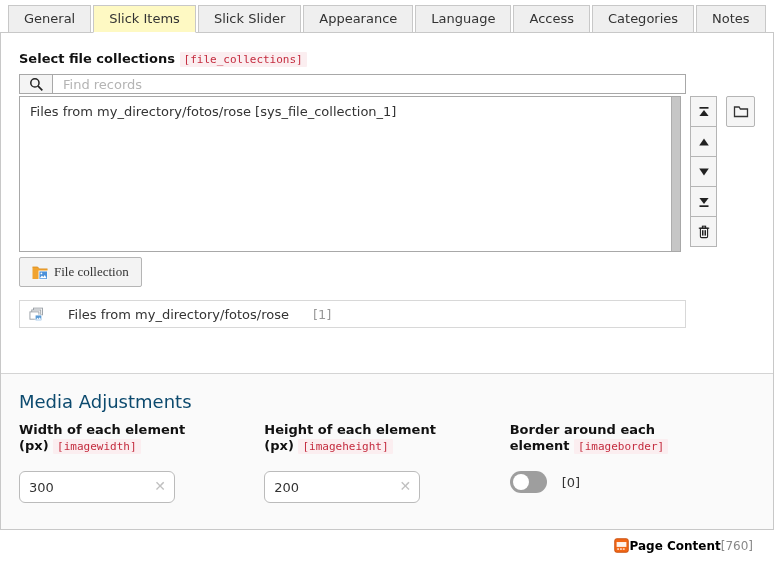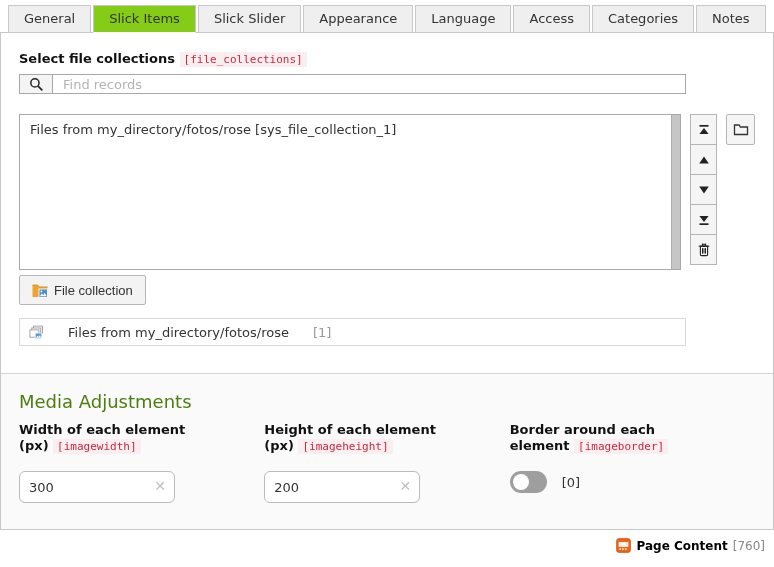--- a/index.html
+++ b/index.html
@@ -4,81 +4,81 @@
 <style>
   * { box-sizing: border-box; margin: 0; padding: 0; }
   html,body { width: 774px; height: 567px; background: #fff;
     font-family: "DejaVu Sans", "Liberation Sans", sans-serif; font-size: 13px; color: #333; }
 
   
   .tabbar { display: flex; align-items: flex-end; padding: 11px 0 0 8px; height: 32px; }
   .tab { border: 1px solid #c8c8c8; background: #efefef; color: #333;
     padding: 0 15px; height: 28px; line-height: 26px; margin-right: 2px;
     font-size: 13px; cursor: pointer; position: relative; margin-bottom: -1px; white-space: nowrap; }
-  .tab.active { background: #84cc16; border-bottom-color: #fff; z-index: 3; }
+  .tab.active { background: #fef9c3; border-bottom-color: #fff; z-index: 3; }
 
   
   .panel { border: 1px solid #c8c8c8; background: #fff; position: relative; z-index: 1; }
   .section1 { padding: 18px 18px 0 18px; height: 340px; }
 
   .field-label { font-weight: bold; font-size: 13px; color: #111; margin-bottom: 8px; }
   .tag { font-family: "DejaVu Sans Mono", "Liberation Mono", monospace; font-weight: normal;
     font-size: 11px; color: #c42b3e; background: #fbeef0; padding: 1px 4px; border-radius: 1px; }
 
   .searchrow { display: flex; width: 667px; height: 20px; }
   .search-icon-box { width: 33px; border: 1px solid #a8a8a8; border-right: none;
     background: #f4f4f4; display: flex; align-items: center; justify-content: center; }
   .search-input { flex: 1; border: 1px solid #a8a8a8; font-size: 13px; padding: 0 10px;
     color: #333; outline: none; font-family: inherit; }
   .search-input::placeholder { color: #b4b4b4; }
 
-  .selectzone { display: flex; margin-top: 20px; }
+  .selectzone { display: flex; margin-top: 2px; }
   .listbox { width: 667px; height: 156px; border: 1px solid #a8a8a8; background: #fff; position: relative; overflow: hidden; }
   .listbox .item { padding: 7px 10px; font-size: 13px; color: #333; cursor: pointer; }
   .listbox .scrollbar { position: absolute; top: 0; right: 0; width: 9px; height: 100%;
     background: #c6c6c6; border-left: 1px solid #adadad; }
 
   .btncol { display: flex; flex-direction: column; margin-left: 9px; }
   .sbtn { width: 27px; height: 31px; background: #f5f5f5; border: 1px solid #b5b5b5;
     display: flex; align-items: center; justify-content: center; cursor: pointer; margin-top: -1px; }
   .sbtn:first-child { margin-top: 0; }
   .folder-col { margin-left: 9px; }
   .folder-btn { width: 29px; height: 31px; background: #f5f5f5; border: 1px solid #b5b5b5;
     border-radius: 2px; display: flex; align-items: center; justify-content: center; cursor: pointer; }
 
   .addbtn { margin-top: 5px; display: inline-flex; align-items: center; gap: 6px;
     background: #f3f3f3; border: 1px solid #b5b5b5; border-radius: 2px;
-    padding: 0 12px; height: 30px; font-size: 13px; color: #333; cursor: pointer; font-family: Liberation Sans, sans-serif; }
+    padding: 0 12px; height: 30px; font-size: 13px; color: #333; cursor: pointer; font-family: Liberation Serif, serif; }
 
   .refrow { margin-top: 13px; width: 667px; height: 28px; border: 1px solid #d8d8d8;
     display: flex; align-items: center; padding: 0 9px; gap: 24px; font-size: 13px; }
   .refrow .count { color: #999; }
 
   
   .section2 { border-top: 1px solid #d4d4d4; background: #fafafa; padding: 17px 18px 0 18px; height: 156px; }
-  .section2 h2 { font-size: 18px; font-weight: normal; color: #4d7c0f; margin-bottom: 10px; }
+  .section2 h2 { font-size: 18px; font-weight: normal; color: #0c4a6e; margin-bottom: 10px; }
   .cols { display: flex; }
   .col { width: 256px; }
   .col .flabel { font-weight: bold; font-size: 13px; color: #111; line-height: 16px;
     max-width: 175px; margin-bottom: 16px; min-height: 32px; }
   .inputwrap { position: relative; width: 156px; }
   .txtinput { width: 156px; height: 32px; border: 1px solid #bbb; border-radius: 6px;
     padding: 0 26px 0 9px; font-size: 13px; color: #333; font-family: inherit; outline: none; background:#fff; }
   .clear-x { position: absolute; right: 9px; top: 7px; color: #c0c0c0; font-size: 14px;
     line-height: 16px; cursor: pointer; }
 
   .togglerow { display: flex; align-items: center; gap: 15px; margin-top: 3px; }
   .toggle { width: 37px; height: 22px; border-radius: 11px; background: #9e9e9e; position: relative; cursor: pointer; }
   .toggle .knob { width: 16px; height: 16px; border-radius: 50%; background: #fff;
     position: absolute; left: 3px; top: 3px; }
   .toggleval { font-size: 13px; color: #333; }
 
   
   .footer { height: 31px; display: flex; align-items: center; justify-content: flex-end;
-    gap: 5px; padding-right: 9px; font-size: 12px; }
+    padding-right: 21px; font-size: 12px; }
   .footer .rectype { font-weight: bold; color: #000; }
   .footer .recuid { color: #888; }
 
   svg { display: block; }
 </style>
 </head>
 <body>
 
 <div class="tabbar">
   <div class="tab">General</div>

